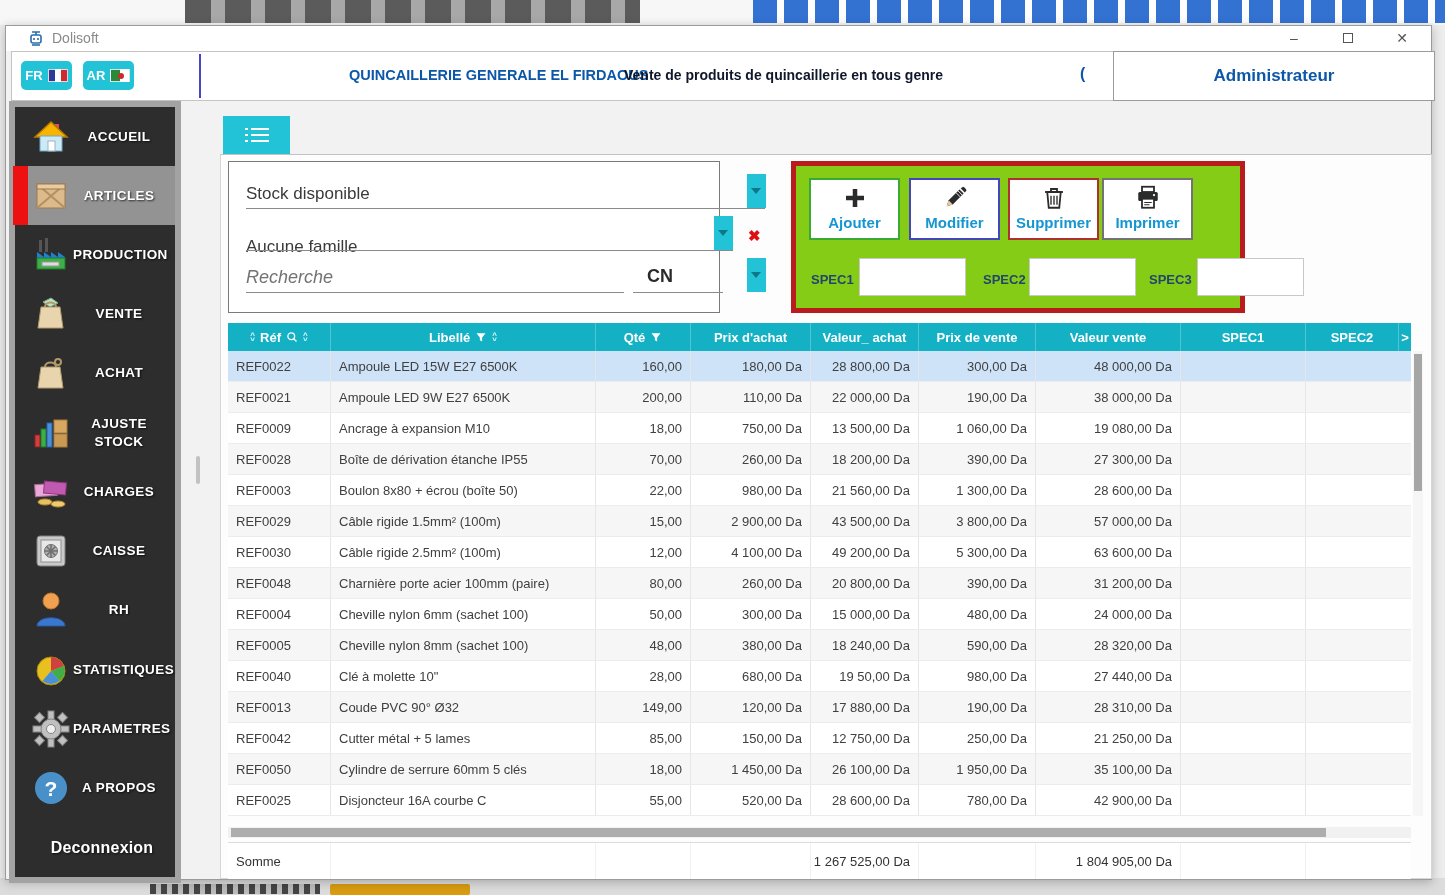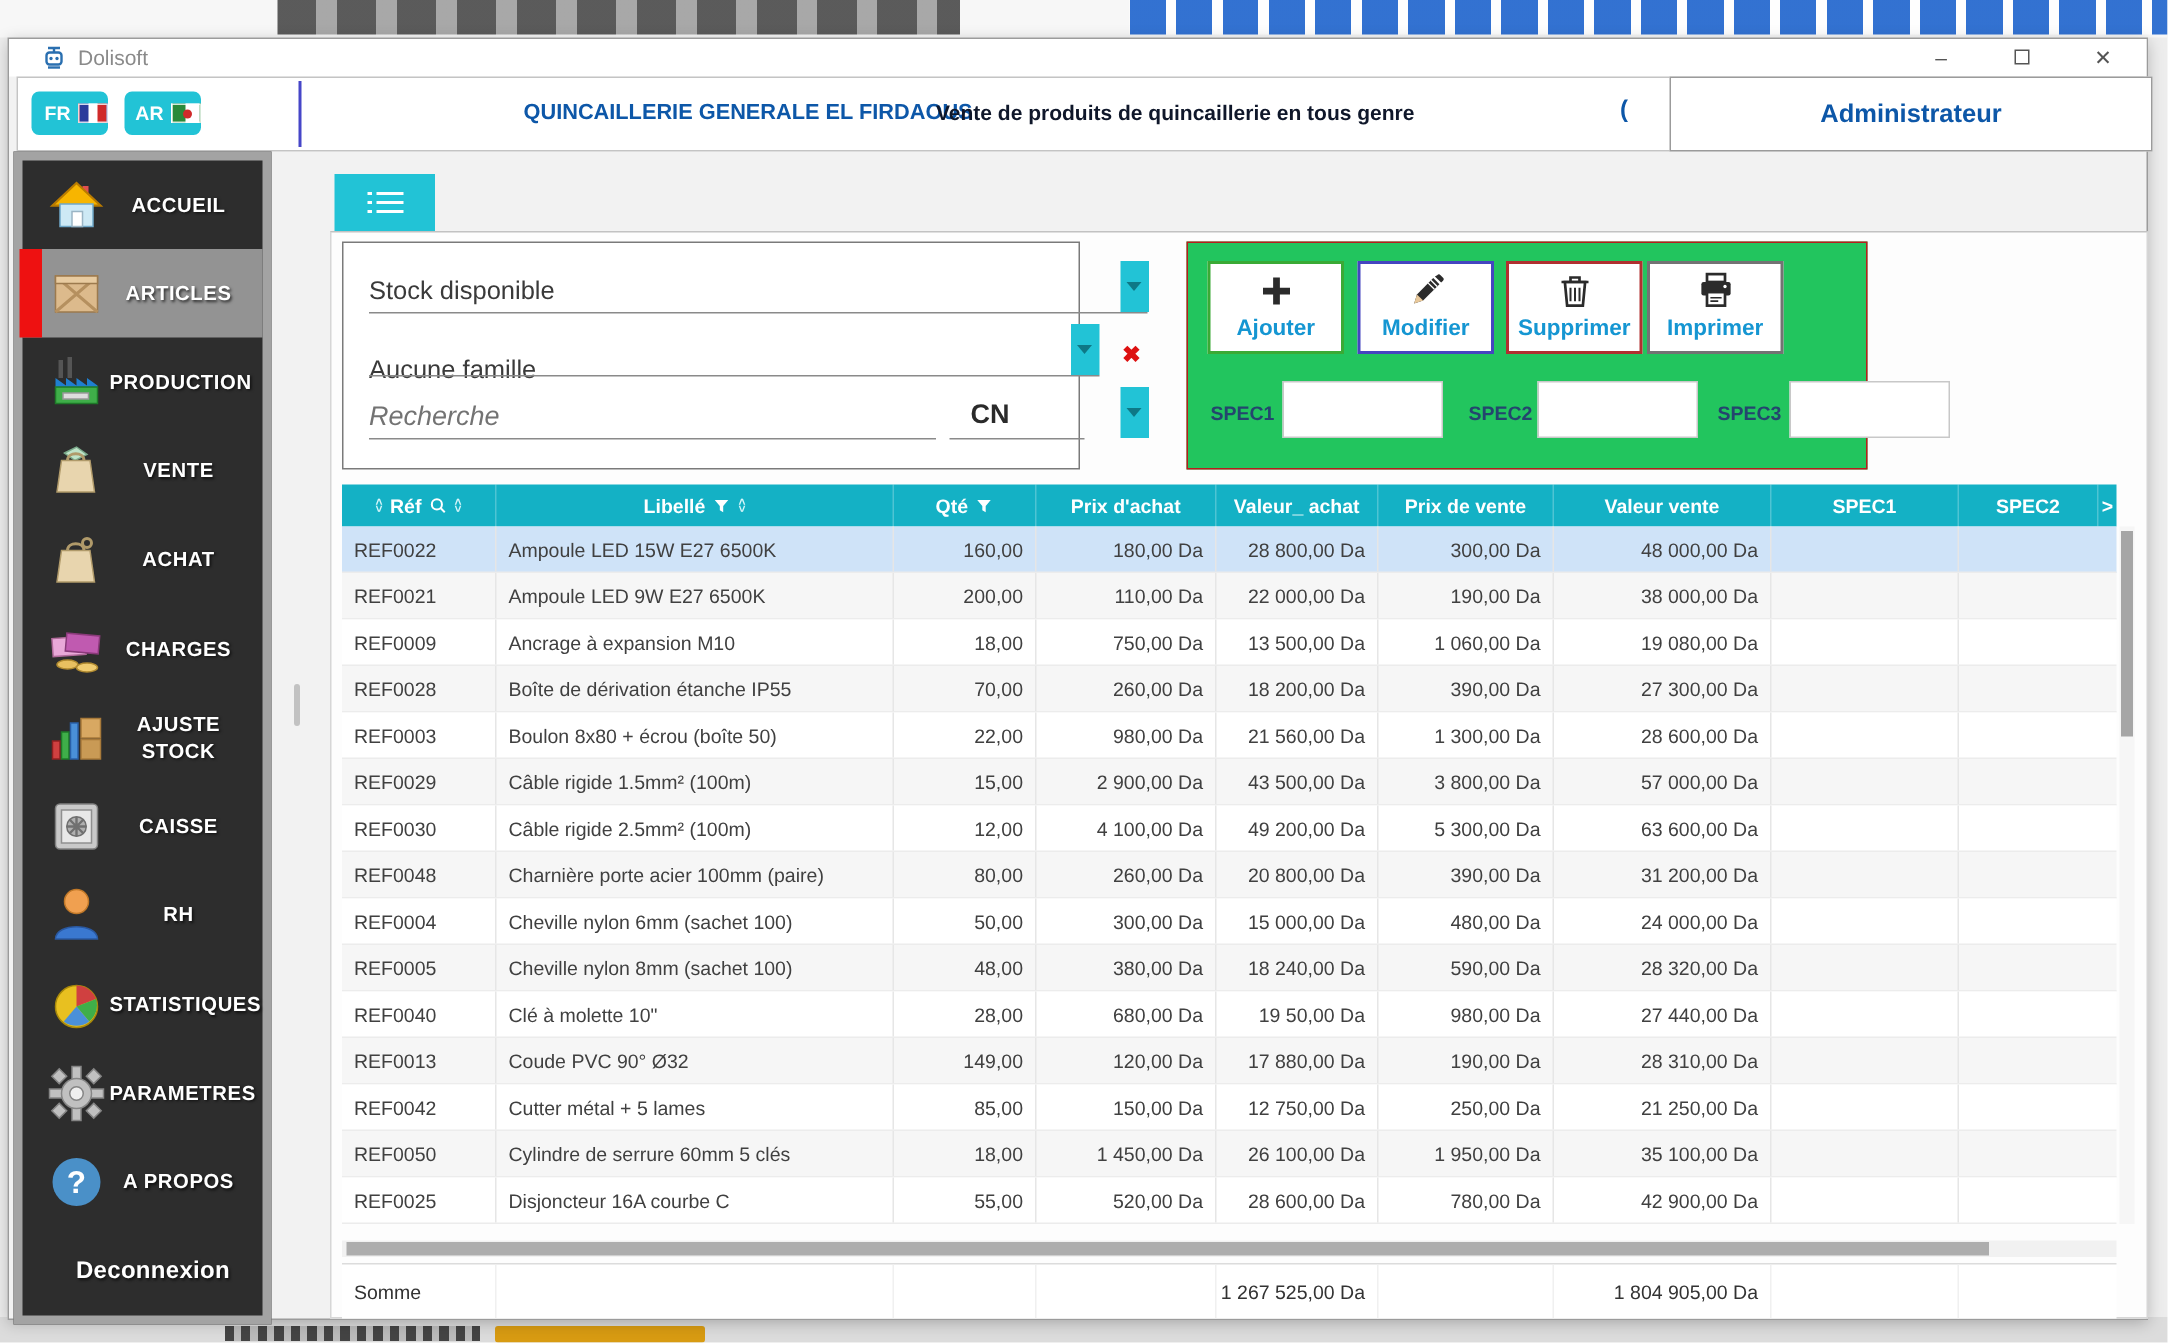--- a/index.html
+++ b/index.html
@@ -28,21 +28,21 @@
   .app-title { position:absolute; left:46px; top:4px; font-size:14px; color:#8a8a8a; }
   .win-btn { position:absolute; top:2px; width:34px; height:20px; text-align:center; color:#555;
     font-size:14px; line-height:20px; cursor:default; }
   .wb-min { right:120px; } .wb-max { right:66px; } .wb-close { right:12px; }
   .wb-max span { display:inline-block; width:10px; height:10px; border:1.5px solid #555; margin-top:4px; }
 
   
   .headband { position:absolute; left:5px; top:25px; width:1418px; height:50px; background:#fff;
     border:1px solid #c4c4c4; }
   .lang-btn { position:absolute; top:9px; height:29px; width:51px; background:#22c3d6; border-radius:5px;
-    color:#fff; font-weight:bold; font-size:13px; display:flex; align-items:center; justify-content:flex-end; gap:5px; }
+    color:#fff; font-weight:bold; font-size:13px; display:flex; align-items:center; justify-content:center; gap:5px; }
   .lang-fr { left:9px; } .lang-ar { left:71px; }
   .flag { width:20px; height:13px; display:inline-block; border:1px solid rgba(255,255,255,.8); }
   .flag-fr { background:linear-gradient(90deg,#2a3b9c 0 33%,#fff 33% 66%,#d02a2a 66%); }
   .flag-dz { position:relative; background:linear-gradient(90deg,#2a8a3a 0 50%,#fff 50%); }
   .flag-dz::after { content:''; position:absolute; left:7px; top:3px; width:6px; height:6px;
     border-radius:50%; background:#d02a2a; }
   .head-sep-blue { position:absolute; left:187px; top:2px; width:2px; height:44px; background:#4646c8; }
   .company { position:absolute; left:337px; top:15px; font-size:14.5px; font-weight:bold; color:#0d57a8; }
   .tagline { position:absolute; left:612px; top:15px; font-size:14px; font-weight:bold; color:#0f172a; }
   .paren { position:absolute; left:1068px; top:13px; font-size:16px; font-weight:bold; color:#0d57a8; }
@@ -73,21 +73,21 @@
   .filterbox { position:absolute; left:222px; top:135px; width:492px; height:152px; background:#fff; border:1px solid #7a7a7a; }
   .combo-text { position:absolute; font-size:17px; color:#3a3a3a; }
   .underline { position:absolute; height:1px; background:#8a8a8a; }
   .dd-btn { position:absolute; width:19px; height:34px; background:#22c3d6; cursor:pointer; }
   .dd-btn::after { content:''; position:absolute; left:4px; top:14px; border:5px solid transparent; border-top:6px solid #0e7886; }
   .clear-x { position:absolute; color:#dd1111; font-size:15px; font-weight:bold; cursor:pointer; }
   .search-ph { position:absolute; font-size:18px; font-style:italic; color:#737373; }
   .cn-text { position:absolute; font-size:18px; font-weight:bold; color:#2a2a2a; }
 
   
-  .actionbox { position:absolute; left:785px; top:135px; width:454px; height:152px; background:#22c55e; border:1px solid #b91c1c; }
+  .actionbox { position:absolute; left:785px; top:135px; width:454px; height:152px; background:#84cc16; border:5px solid #b91c1c; }
   .act-btn { position:absolute; top:12px; width:91px; height:62px; background:#fff; cursor:pointer;
     display:flex; flex-direction:column; align-items:center; justify-content:flex-start; padding-top:3px; }
   .act-btn svg { width:30px; height:30px; }
   .act-btn .alabel { font-size:15px; font-weight:bold; color:#1596d2; margin-top:1px; }
   .b-add { left:13px; border:2px solid #3aaa35; }
   .b-edit { left:113px; border:2px solid #4545c0; }
   .b-del { left:212px; border:2px solid #b03030; }
   .b-print { left:306px; border:2px solid #737373; }
   .spec-label { position:absolute; top:106px; font-size:13px; font-weight:bold; color:#24456e; }
   .spec-input { position:absolute; top:92px; width:107px; height:38px; background:#fff; border:1px solid #c8c8c8; }
@@ -215,39 +215,39 @@
               <circle cx="27" cy="8" r="3" fill="none" stroke="#b09a6a" stroke-width="2"></circle>
               <path d="M10 13h19l3 21H7z" fill="#e8d5ae" stroke="#b09a6a"></path>
               <path d="M14 13c0-6 11-6 11 0" fill="none" stroke="#b09a6a" stroke-width="2"></path>
             </svg>
           </span>
           <span class="lbl">ACHAT</span>
         </div>
         <div class="side-item">
           <span class="icn">
             <svg viewBox="0 0 40 40">
-              <rect x="4" y="12" width="22" height="12" fill="#e9a8d8" stroke="#b06a9a" transform="rotate(-4 15 18)"></rect>
-              <rect x="13" y="10" width="22" height="12" fill="#c05ab0" stroke="#8a3a7a" transform="rotate(5 24 16)"></rect>
-              <ellipse cx="14" cy="30" rx="7" ry="3" fill="#e8c060" stroke="#b08a30"></ellipse>
-              <ellipse cx="27" cy="32" rx="7" ry="3" fill="#f0cc70" stroke="#b08a30"></ellipse>
-            </svg>
-          </span>
-          <span class="lbl">CHARGES</span>
-        </div>
-        <div class="side-item">
-          <span class="icn">
-            <svg viewBox="0 0 40 40">
               <rect x="4" y="22" width="5" height="12" fill="#d04040" stroke="#902020"></rect>
               <rect x="10" y="16" width="5" height="18" fill="#3fae49" stroke="#1e7a28"></rect>
               <rect x="16" y="10" width="5" height="24" fill="#4a90d9" stroke="#2a60a9"></rect>
               <rect x="23" y="7" width="13" height="13" fill="#d8a862" stroke="#a87a3a"></rect>
               <rect x="23" y="21" width="13" height="13" fill="#c99a55" stroke="#a87a3a"></rect>
             </svg>
           </span>
           <span class="lbl">AJUSTE STOCK</span>
+        </div>
+        <div class="side-item">
+          <span class="icn">
+            <svg viewBox="0 0 40 40">
+              <rect x="4" y="12" width="22" height="12" fill="#e9a8d8" stroke="#b06a9a" transform="rotate(-4 15 18)"></rect>
+              <rect x="13" y="10" width="22" height="12" fill="#c05ab0" stroke="#8a3a7a" transform="rotate(5 24 16)"></rect>
+              <ellipse cx="14" cy="30" rx="7" ry="3" fill="#e8c060" stroke="#b08a30"></ellipse>
+              <ellipse cx="27" cy="32" rx="7" ry="3" fill="#f0cc70" stroke="#b08a30"></ellipse>
+            </svg>
+          </span>
+          <span class="lbl">CHARGES</span>
         </div>
         <div class="side-item">
           <span class="icn">
             <svg viewBox="0 0 40 40">
               <rect x="6" y="5" width="28" height="30" rx="3" fill="#c9c9c9" stroke="#808080"></rect>
               <rect x="10" y="9" width="20" height="22" fill="#e8e8e8" stroke="#909090"></rect>
               <circle cx="20" cy="20" r="6.5" fill="#b0b0b0" stroke="#707070"></circle>
               <path d="M20 13.5v13M13.5 20h13M15.5 15.5l9 9M24.5 15.5l-9 9" stroke="#707070" stroke-width="1.6"></path>
             </svg>
           </span>

